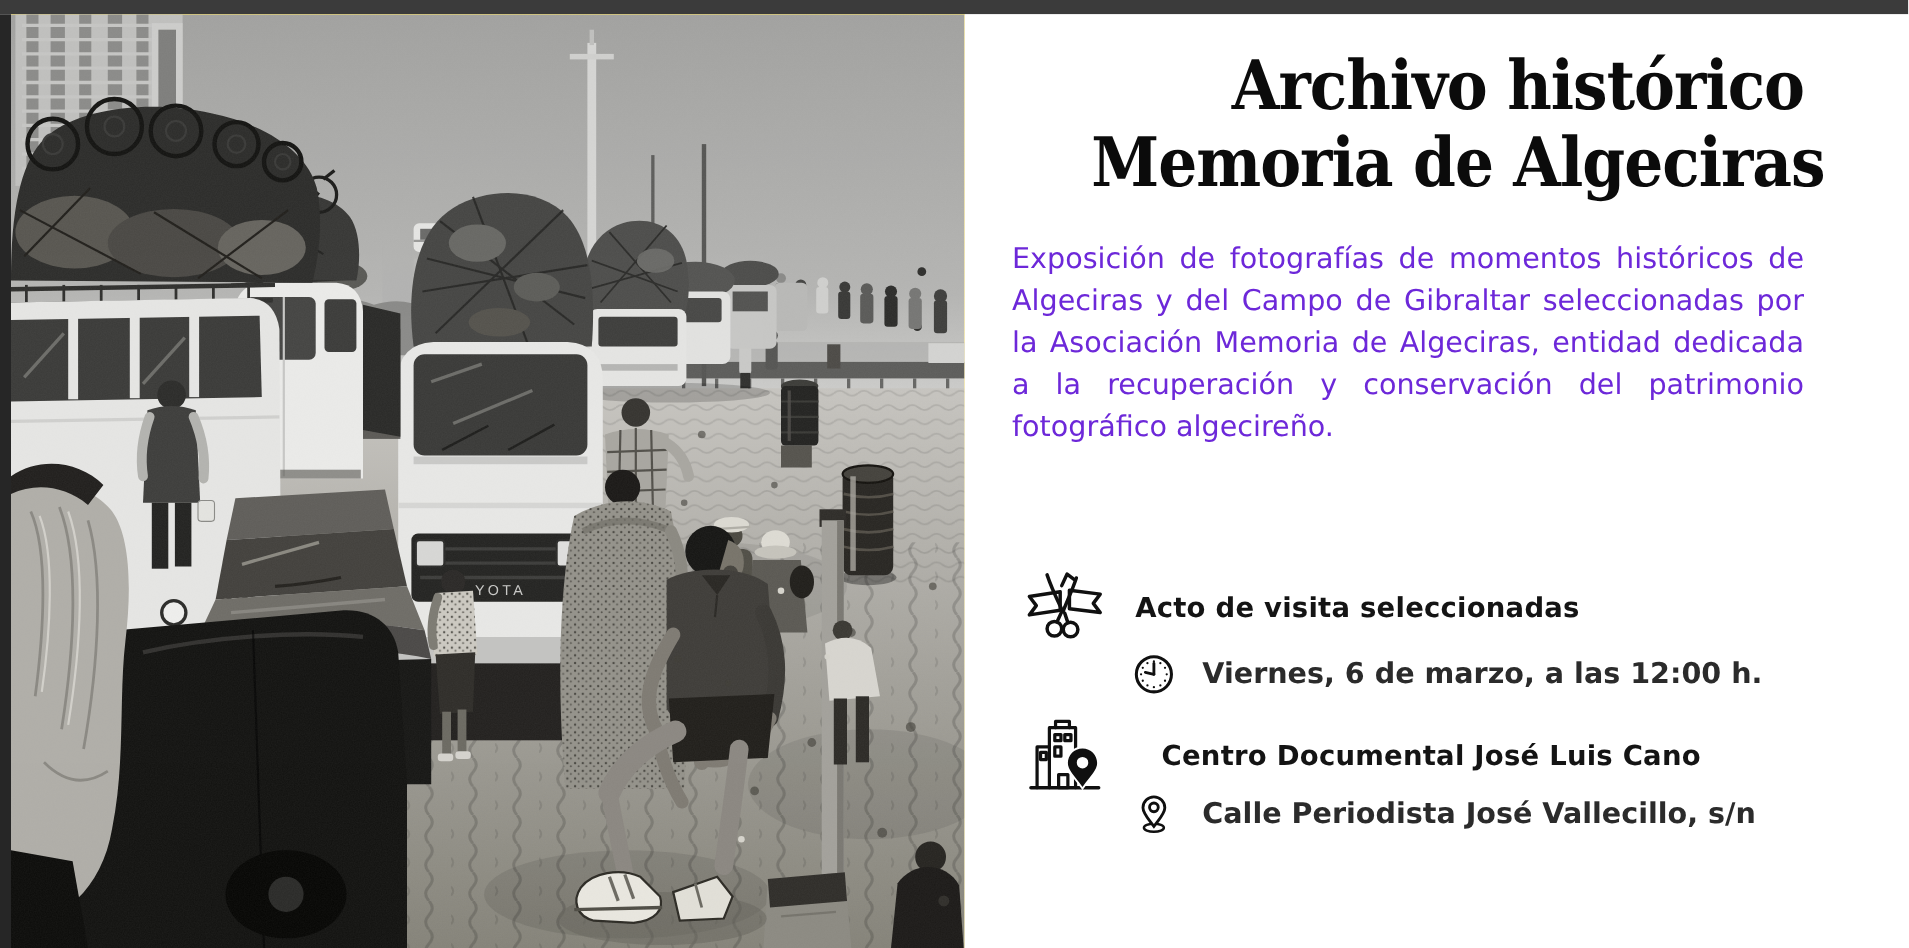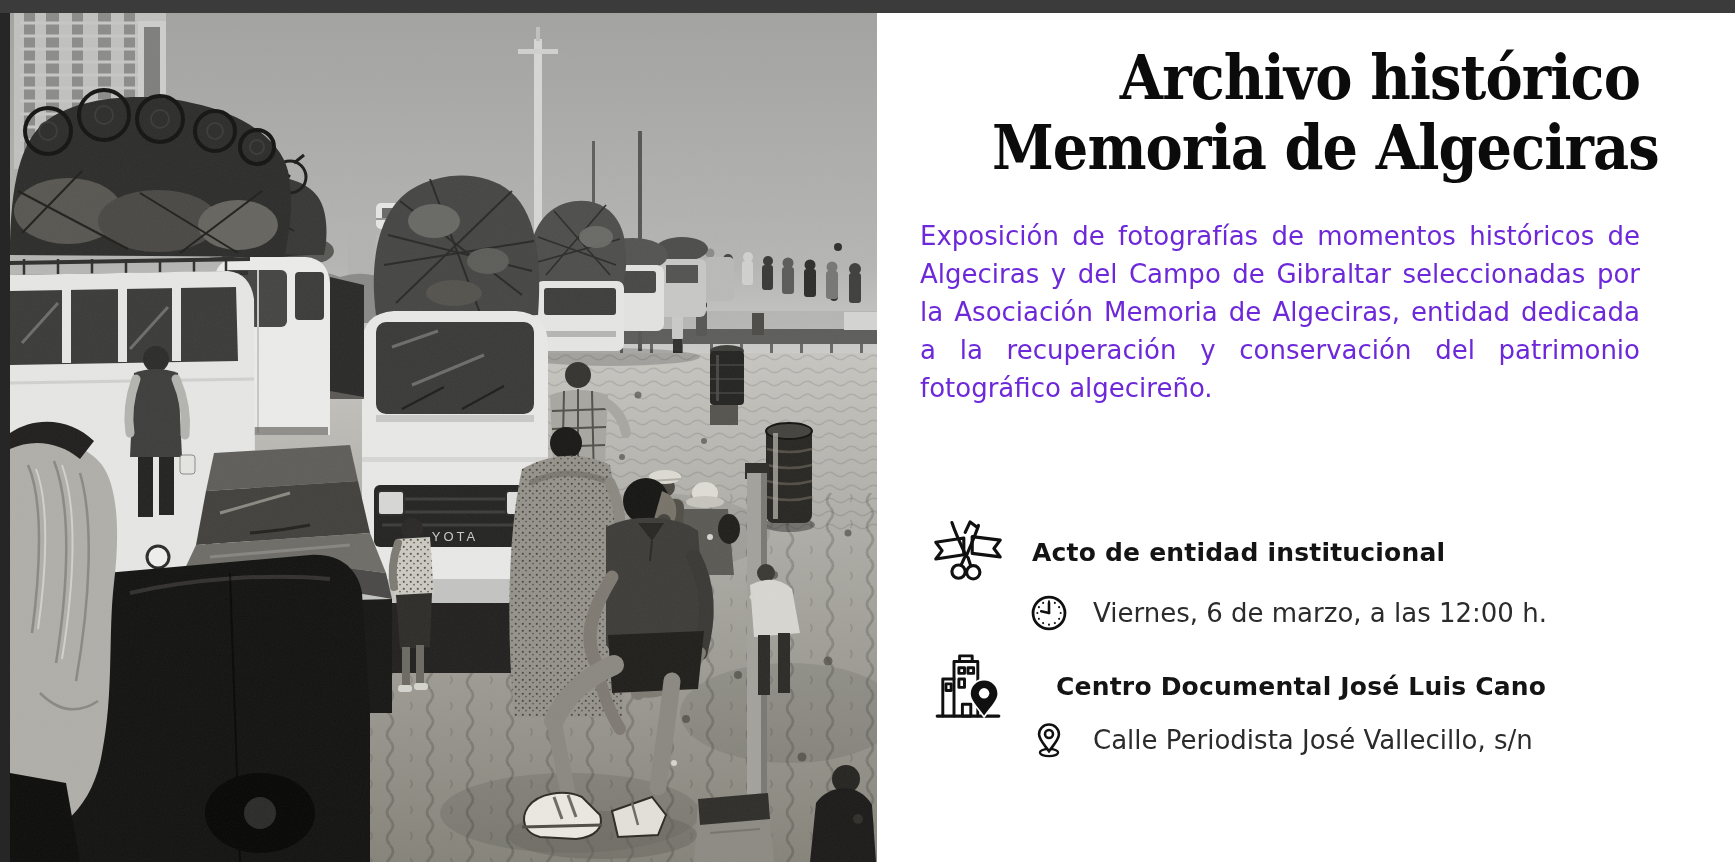--- a/index.html
+++ b/index.html
@@ -15,21 +15,21 @@
          font-family:"DejaVu Serif","Liberation Serif",serif;font-weight:800;
          font-size:62px;line-height:70px;color:#0b0b0b;letter-spacing:-1px;}
   .title span{display:block;transform:scaleX(0.9);transform-origin:100% 50%;white-space:nowrap;}
   .intro{margin:34px 0 0 0;width:720px;font-size:26px;line-height:38px;
          text-align:justify;color:#6d28d9;}
   .details{margin-top:108px;}
   .row{display:flex;align-items:center;}
   .row.main .iconbox{width:70px;height:74px;margin-left:13px;flex:none;}
   .row.main .iconbox svg{width:70px;height:74px;}
   .row.main .label{margin-left:29px;font-size:25px;font-weight:700;color:#141414;letter-spacing:0.2px;}
-  .row.sub{margin-left:110px;margin-top:5px;}
+  .row.sub{margin-left:110px;margin-top:5px;font-weight:bold;}
   .row.sub .iconbox{width:38px;height:38px;flex:none;}
   .row.sub .iconbox svg{width:38px;height:38px;}
   .row.sub .value{margin-left:25px;font-size:26px;color:#2b2b2b;}
   .row.r3{margin-top:17px;gap:24px;}
   .row.r4{margin-top:-2px;}
 </style>
 </head>
 <body>
 
 <div class="stage">
@@ -561,21 +561,21 @@
               <path d="M27,8 C33,26 41,42 47,55"></path>
               <path d="M65,12 C59,30 52,44 48,55"></path>
               <path d="M45,58 L40,69"></path>
               <path d="M50,58 L54,70"></path>
               <circle cx="36.5" cy="78" r="9.5"></circle>
               <circle cx="57.5" cy="79" r="9.5"></circle>
             </g>
             <circle cx="47.5" cy="56" r="2.5" fill="#101010"></circle>
           </svg>
         </span>
-        <span class="label">Acto de entidad institucional</span>
+        <span class="label">Acto de visita seleccionadas</span>
       </div>
 
       <div class="row sub">
         <span class="iconbox">
           <svg viewBox="0 0 44 44">
             <circle cx="22" cy="22" r="18.5" stroke="#101010" stroke-width="3.2" fill="none"></circle>
             <g fill="#101010">
               <circle cx="22" cy="8.5" r="1.2"></circle>
                 <circle cx="28.8" cy="10.3" r="1.2"></circle>
                 <circle cx="33.7" cy="15.2" r="1.2"></circle>

